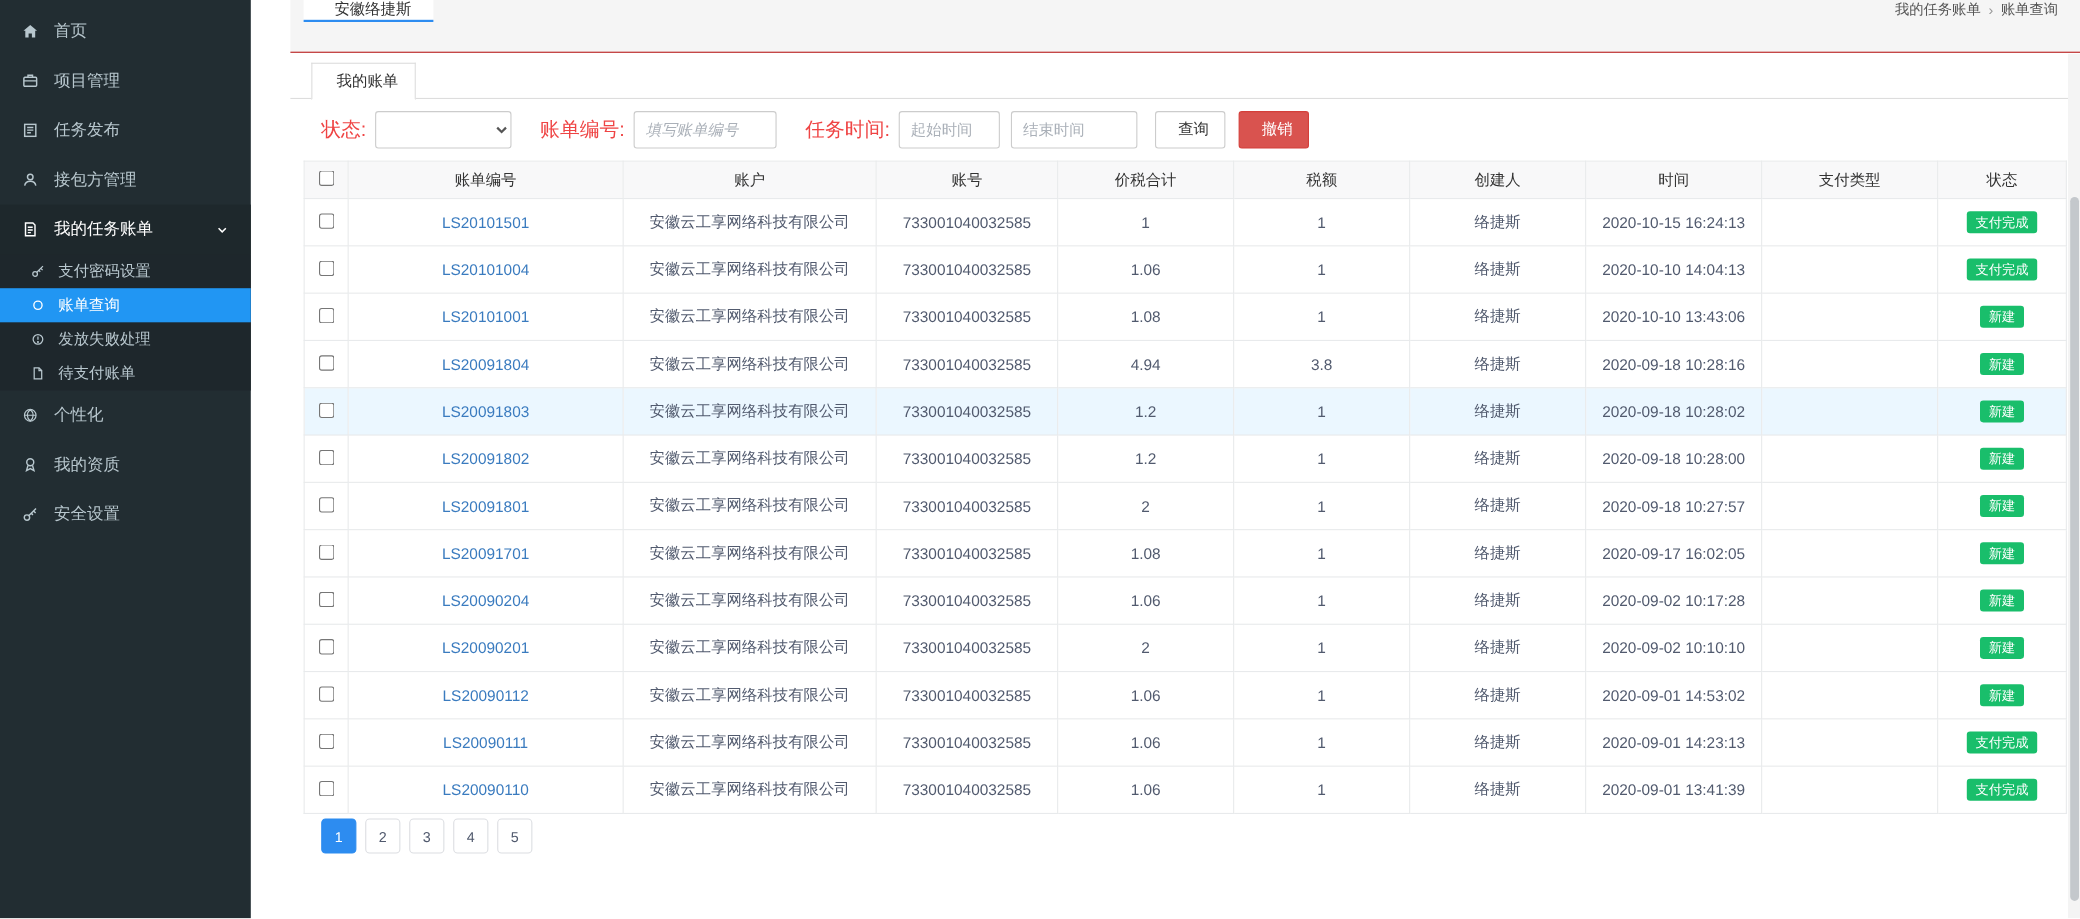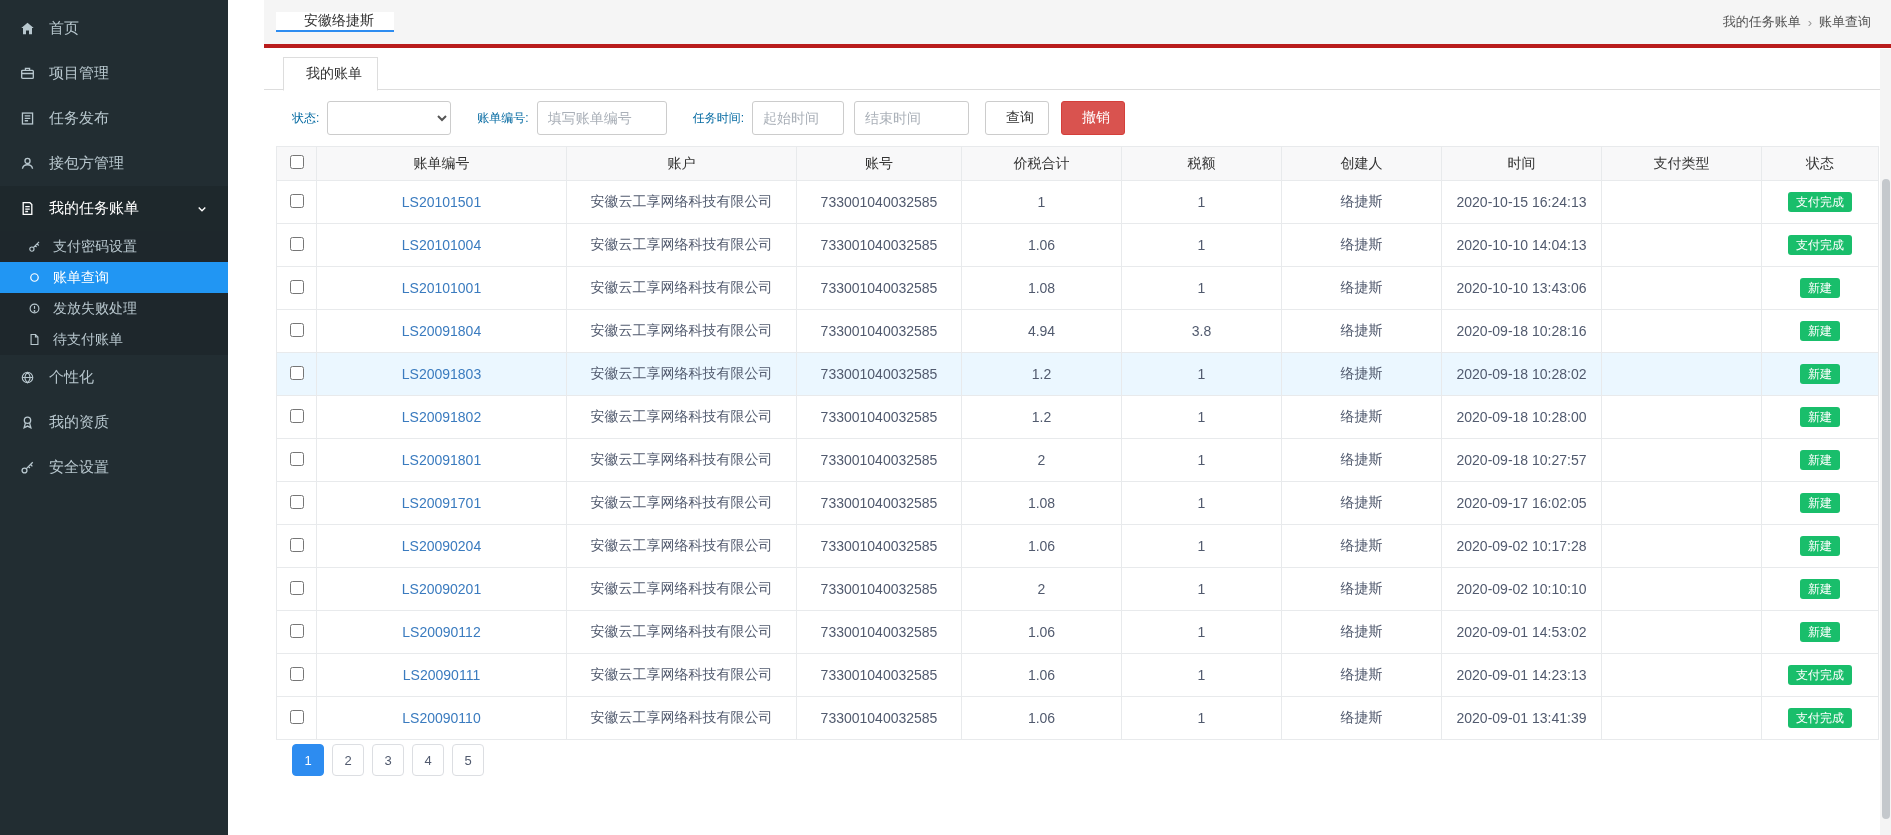--- a/index.html
+++ b/index.html
@@ -22,45 +22,45 @@
   .side-item .chev { margin-left: auto; margin-right: 0; font-size: 12px; }
   .submenu { background: #1e272c; }
   .sub-item { display: flex; align-items: center; height: 31px; padding: 0 14px 0 28px;
               color: #b8c7ce; cursor: pointer; font-size: 14px; }
   .sub-item .icon { width: 16px; margin-right: 9px; display: inline-flex; font-size: 13px; }
   .sub-item.active { background: #2196f3; color: #fff; }
 
   
   .main { flex: 1; display: flex; flex-direction: column; position: relative; min-width: 0; }
 
-  .topbar { height: 48px; background: #f5f5f5; border-bottom: 4px solid #b91c1c;
-            display: flex; justify-content: space-between; align-items: center; flex-shrink: 0; }
+  .topbar { height: 48px; background: #f5f5f5; border-bottom: 1px solid #b91c1c;
+            display: flex; justify-content: space-between; align-items: flex-start; flex-shrink: 0; }
   .topbar-tab { display: inline-flex; align-items: center; gap: 8px; background: #fff;
                 padding: 0 20px; margin-left: 12px; border-bottom: 2px solid var(--primary);
                 font-size: 14px; color: #333; cursor: pointer; }
   .topbar-tab .icon { display: inline-flex; color: var(--primary); font-size: 15px; }
   .breadcrumb { display: flex; align-items: center; gap: 7px; padding-right: 20px; color: #555; font-size: 13px; }
   .breadcrumb .icon { display: inline-flex; color: #555; font-size: 14px; }
   .crumb-sep { color: #999; }
 
   .content-tabs { margin-top: 8px; border-bottom: 1px solid #ddd; padding-left: 19px; height: 34px; flex-shrink: 0; }
   .content-tab { display: inline-flex; align-items: center; gap: 7px; height: 34px; padding: 0 15px;
                  border: 1px solid #ddd; border-bottom: 1px solid #fff; background: #fff;
                  position: relative; top: 1px; font-size: 14px; color: #333; cursor: pointer; }
   .content-tab .icon { display: inline-flex; color: var(--primary); font-size: 14px; }
 
   .filters { display: flex; align-items: center; margin: 11px 28px; height: 34px; flex-shrink: 0; }
-  .filter-label { font-size: 12px; color: #0369a1; margin-right: 8px; white-space: nowrap; }
+  .filter-label { font-size: 18px; color: #ef4444; margin-right: 8px; white-space: nowrap; }
   .filter-gap { margin-left: 26px; }
   .sel { width: 124px; height: 34px; border: 1px solid #ccc; border-radius: 3px; background: #fff;
          color: #555; padding: 0 6px; font-size: 14px; font-family: inherit; }
   .txt { height: 34px; border: 1px solid #ccc; border-radius: 3px; padding: 0 10px; font-size: 14px;
          font-family: inherit; color: #333; }
   .txt::placeholder { color: #aab0b8; }
-  .txt.bill-no { width: 130px; }
+  .txt.bill-no { width: 130px; font-style: italic; }
   .txt.date-start { width: 92px; margin-right: 10px; }
   .txt.date-end { width: 115px; }
   .btn { height: 34px; display: inline-flex; align-items: center; gap: 6px; padding: 0 14px;
          border-radius: 3px; font-size: 14px; cursor: pointer; font-family: inherit; }
   .btn .icon { display: inline-flex; font-size: 14px; }
   .btn-default { background: #fff; border: 1px solid #ccc; color: #333; margin-left: 16px; }
   .btn-danger { background: var(--danger); border: 1px solid #d43f3a; color: #fff; margin-left: 12px; }
 
   .table-wrap { padding: 0 12px; }
   table { width: 100%; border-collapse: collapse; table-layout: fixed; }

